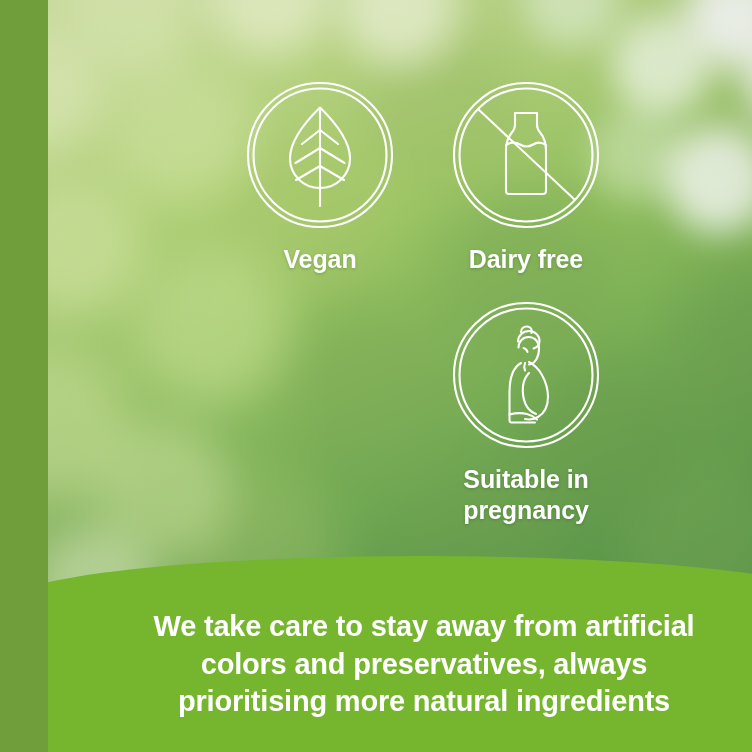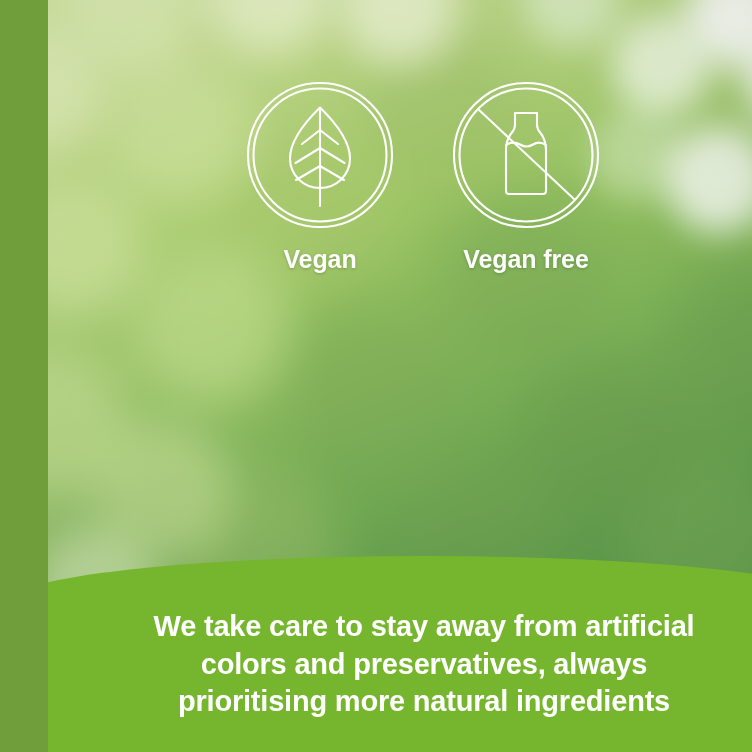--- a/index.html
+++ b/index.html
@@ -169,24 +169,43 @@
     <div class="badge c2 r1">
       <svg class="badge-icon" viewBox="0 0 150 150">
         <g fill="none" stroke="#ffffff" stroke-width="2.1" stroke-linecap="round" stroke-linejoin="round">
           <circle cx="75" cy="75" r="72"></circle>
           <circle cx="75" cy="75" r="66.5"></circle>
           <path d="M64 33 L86 33 L86 45 Q86 49 89.5 53 Q95 60 95 70 L95 111 Q95 114 92 114 L58 114 Q55 114 55 111 L55 70 Q55 60 60.5 53 Q64 49 64 45 Z"></path>
           <path d="M55 65 Q62 60.5 69 64.5 Q75.5 68.5 82 64.5 Q88.5 60.5 95 65"></path>
           <line x1="27" y1="29" x2="123" y2="119"></line>
         </g>
       </svg>
-      <div class="badge-label">Vegan free</div>
-    </div>
-
-
+      <div class="badge-label">Dairy free</div>
+    </div>
+
+
+    <div class="badge c2 r2">
+      <svg class="badge-icon" viewBox="0 0 150 150">
+        <g fill="none" stroke="#ffffff" stroke-width="2.1" stroke-linecap="round" stroke-linejoin="round">
+          <circle cx="75" cy="75" r="72"></circle>
+          <circle cx="75" cy="75" r="66.5"></circle>
+          <path d="M70 32 C70 28.5 73 26 76.5 26.5 C80 27 81.5 30 80.5 33"></path>
+          <path d="M67 41.5 C67 35.5 72 31 78 31 C84 31 88.5 35.5 88.5 41 C88.5 45 86 47.5 82.5 48.5"></path>
+          <path d="M67.5 47.5 C67.5 41.5 72 37 77.5 37 C84 37 88 42 88 48.5 C88 57 84 64 78 64.5"></path>
+          <path d="M72.5 48 C74.5 48.5 76 50 76.5 52"></path>
+          <path d="M70 63 Q65 66 62 72 Q58.5 80 58.5 92 L58.5 120 Q58.5 122.5 60.5 122.5 L84 122.5"></path>
+          <path d="M78 62 Q86 66 91 75 Q97 86 97 97 Q97 111 87 117 Q81 120.5 74 119"></path>
+          <path d="M78 73 Q73 78 72 86 Q71 96 74.5 104 Q78 111.5 85 114"></path>
+          <path d="M58.5 114.5 Q68 112 76 114 Q82 115.5 86 119.5"></path>
+          <path d="M74 63 Q72.5 67 74 70.5"></path>
+        </g>
+      </svg>
+      <div class="badge-label">Suitable in
+pregnancy</div>
+    </div>
 
   </div>
 
   <div class="banner">
     <div class="banner-inner">
       <div class="banner-text">We take care to stay away from artificial
 colors and preservatives, always
 prioritising more natural ingredients</div>
     </div>
   </div>

